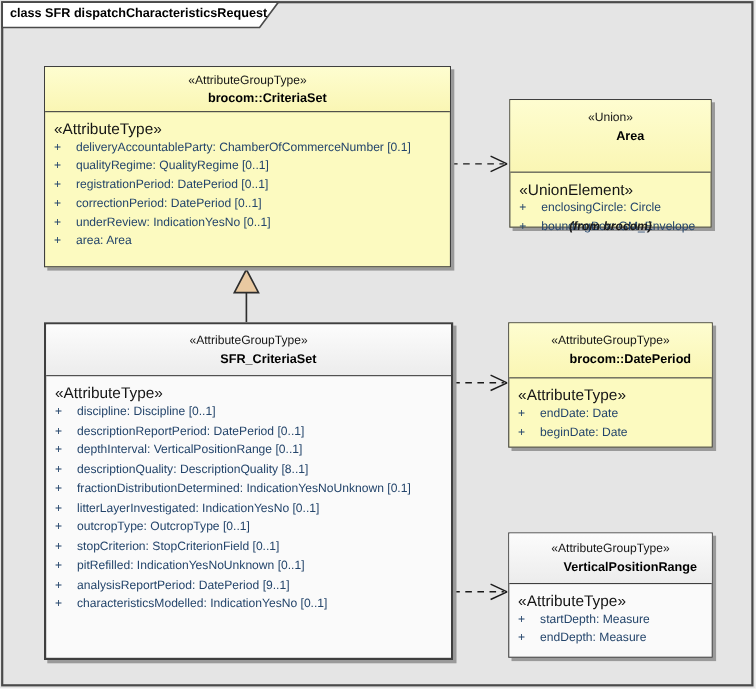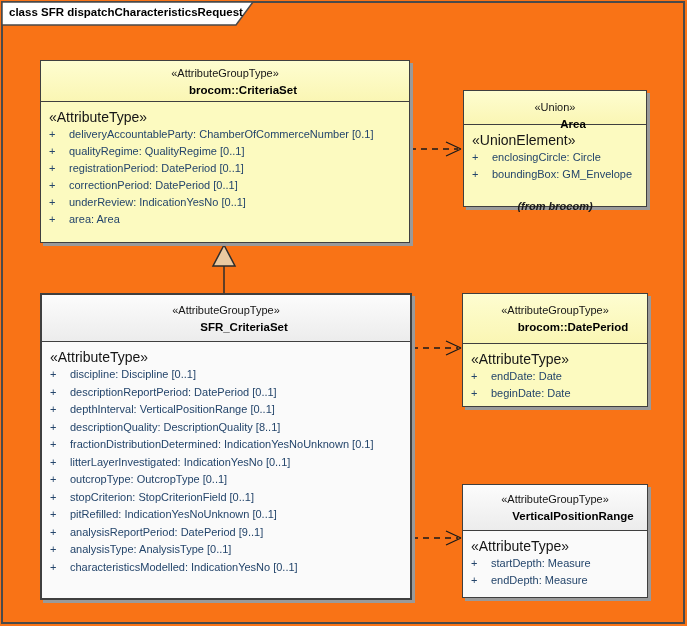--- a/index.html
+++ b/index.html
@@ -1,17 +1,17 @@
 <!DOCTYPE html>
 <html><head>
 <meta charset="utf-8">
 <style>
   html,body{margin:0;padding:0;background:#ffffff;}
   .diagram{
-    position:relative;width:687px;height:626px;background:#f97316;
+    position:relative;width:687px;height:626px;background:#e5e5e5;
     font-family:"Liberation Sans",sans-serif;overflow:hidden;
   }
   .frame-border{position:absolute;left:1px;top:1px;right:2px;bottom:2px;border:2px solid #4a4a4a;}
   .frame-tab-text{
     position:absolute;left:9px;top:6px;font-size:11.5px;font-weight:bold;color:#000;
     white-space:nowrap;z-index:5;
   }
   .conn-layer{position:absolute;left:0;top:0;z-index:1;}
   .classbox{
     position:absolute;border:1px solid #3f3f3f;box-shadow:3px 3px 0 0 #9a9a9a;
@@ -79,21 +79,21 @@
       <div class="attr-row"><span class="vis">+</span><span>deliveryAccountableParty: ChamberOfCommerceNumber [0.1]</span></div>
       <div class="attr-row"><span class="vis">+</span><span>qualityRegime: QualityRegime [0..1]</span></div>
       <div class="attr-row"><span class="vis">+</span><span>registrationPeriod: DatePeriod [0..1]</span></div>
       <div class="attr-row"><span class="vis">+</span><span>correctionPeriod: DatePeriod [0..1]</span></div>
       <div class="attr-row"><span class="vis">+</span><span>underReview: IndicationYesNo [0..1]</span></div>
       <div class="attr-row"><span class="vis">+</span><span>area: Area</span></div>
     </div>
   </div>
 
   <div class="classbox yellow" style="left:463px;top:90px;width:184px;height:117px;">
-    <div class="hdr" style="height:34px;padding-top:8px;">
+    <div class="hdr" style="height:66px;padding-top:8px;">
       <div class="stereo">«Union»</div>
       <div class="cname">Area</div>
     </div>
     <div class="cbody">
       <div class="comp-label">«UnionElement»</div>
       <div class="attr-row"><span class="vis">+</span><span>enclosingCircle: Circle</span></div>
       <div class="attr-row"><span class="vis">+</span><span>boundingBox: GM_Envelope</span></div>
     </div>
   </div>
   <div class="note-from">(from brocom)</div>
@@ -108,21 +108,20 @@
       <div class="attr-row tall"><span class="vis">+</span><span>discipline: Discipline [0..1]</span></div>
       <div class="attr-row tall"><span class="vis">+</span><span>descriptionReportPeriod: DatePeriod [0..1]</span></div>
       <div class="attr-row tall"><span class="vis">+</span><span>depthInterval: VerticalPositionRange [0..1]</span></div>
       <div class="attr-row tall"><span class="vis">+</span><span>descriptionQuality: DescriptionQuality [8..1]</span></div>
       <div class="attr-row tall"><span class="vis">+</span><span>fractionDistributionDetermined: IndicationYesNoUnknown [0.1]</span></div>
       <div class="attr-row tall"><span class="vis">+</span><span>litterLayerInvestigated: IndicationYesNo [0..1]</span></div>
       <div class="attr-row tall"><span class="vis">+</span><span>outcropType: OutcropType [0..1]</span></div>
       <div class="attr-row tall"><span class="vis">+</span><span>stopCriterion: StopCriterionField [0..1]</span></div>
       <div class="attr-row tall"><span class="vis">+</span><span>pitRefilled: IndicationYesNoUnknown [0..1]</span></div>
       <div class="attr-row tall"><span class="vis">+</span><span>analysisReportPeriod: DatePeriod [9..1]</span></div>
-      <div class="attr-row tall"><span class="vis">+</span><span>analysisType: AnalysisType [0..1]</span></div>
       <div class="attr-row tall"><span class="vis">+</span><span>characteristicsModelled: IndicationYesNo [0..1]</span></div>
     </div>
   </div>
 
   <div class="classbox yellow" style="left:462px;top:293px;width:186px;height:114px;">
     <div class="hdr" style="height:50px;padding-top:8px;">
       <div class="stereo">«AttributeGroupType»</div>
       <div class="cname">brocom::DatePeriod</div>
     </div>
     <div class="cbody">

